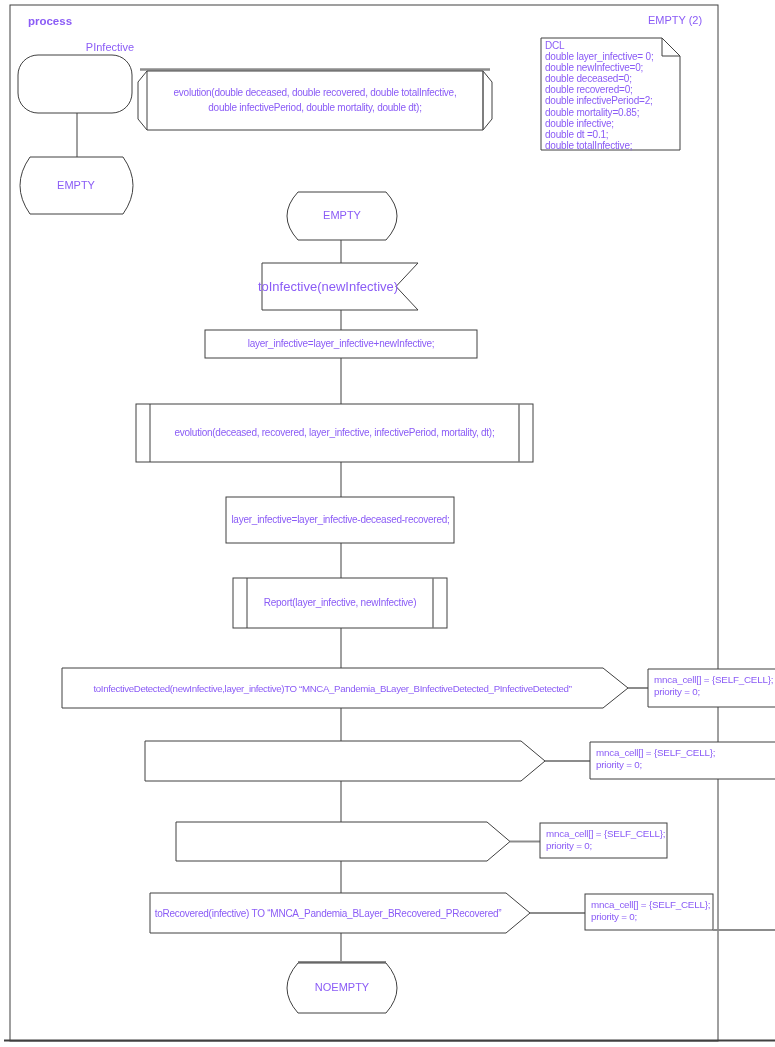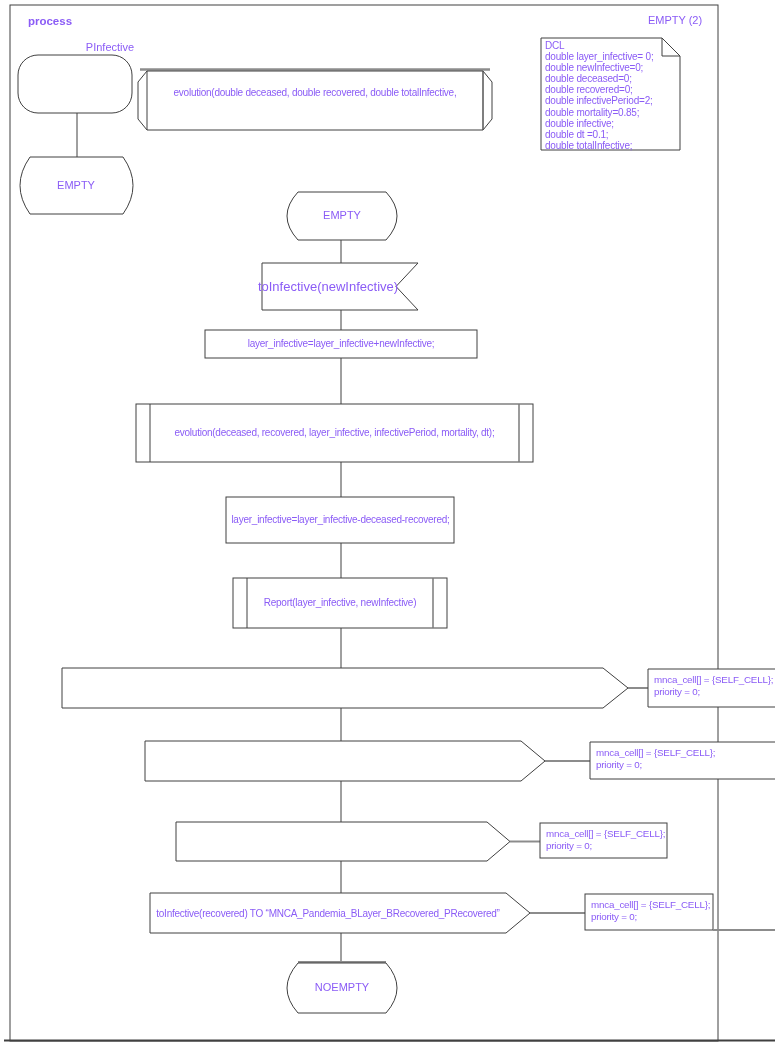--- a/index.html
+++ b/index.html
@@ -100,33 +100,35 @@
     <div>double recovered=0;</div>
     <div>double infectivePeriod=2;</div>
     <div>double mortality=0.85;</div>
     <div>double infective;</div>
     <div>double dt =0.1;</div>
     <div>double totalInfective;</div>
   </div>
 
   <div class="lb two sm" style="left:140px;top:86px;width:350px;line-height:14.5px;">
     <div>evolution(double deceased, double recovered, double totalInfective,</div>
+    <div>double infectivePeriod, double mortality, double dt);</div>
   </div>
 
   <div class="lb" style="left:19px;top:179px;width:114px;font-size:11px;">EMPTY</div>
   <div class="lb" style="left:287px;top:209px;width:110px;font-size:11px;">EMPTY</div>
   <div class="lb" style="left:287px;top:981px;width:110px;font-size:11px;">NOEMPTY</div>
 
   <div class="lb" style="left:254px;top:280px;width:148px;">toInfective(newInfective)</div>
   <div class="lb sm" style="left:205px;top:337px;width:272px;">layer_infective=layer_infective+newInfective;</div>
   <div class="lb sm" style="left:150px;top:426px;width:369px;">evolution(deceased, recovered, layer_infective, infectivePeriod, mortality, dt);</div>
   <div class="lb sm" style="left:214px;top:513px;width:253px;">layer_infective=layer_infective-deceased-recovered;</div>
   <div class="lb sm" style="left:247px;top:596px;width:186px;">Report(layer_infective, newInfective)</div>
 
-  <div class="lb sm" style="left:150px;top:907px;width:356px;">toInfective(recovered) TO “MNCA_Pandemia_BLayer_BRecovered_PRecovered”</div>
+  <div class="lb xs" style="left:62px;top:682px;width:541px;">toInfectiveDetected(newInfective,layer_infective)TO “MNCA_Pandemia_BLayer_BInfectiveDetected_PInfectiveDetected”</div>
+  <div class="lb sm" style="left:150px;top:907px;width:356px;">toRecovered(infective) TO “MNCA_Pandemia_BLayer_BRecovered_PRecovered”</div>
 
   <div class="lf" style="left:654px;top:674px;">
     <div>mnca_cell[] = {SELF_CELL};</div>
     <div>priority = 0;</div>
   </div>
   <div class="lf" style="left:596px;top:747px;">
     <div>mnca_cell[] = {SELF_CELL};</div>
     <div>priority = 0;</div>
   </div>
   <div class="lf" style="left:546px;top:828px;">

